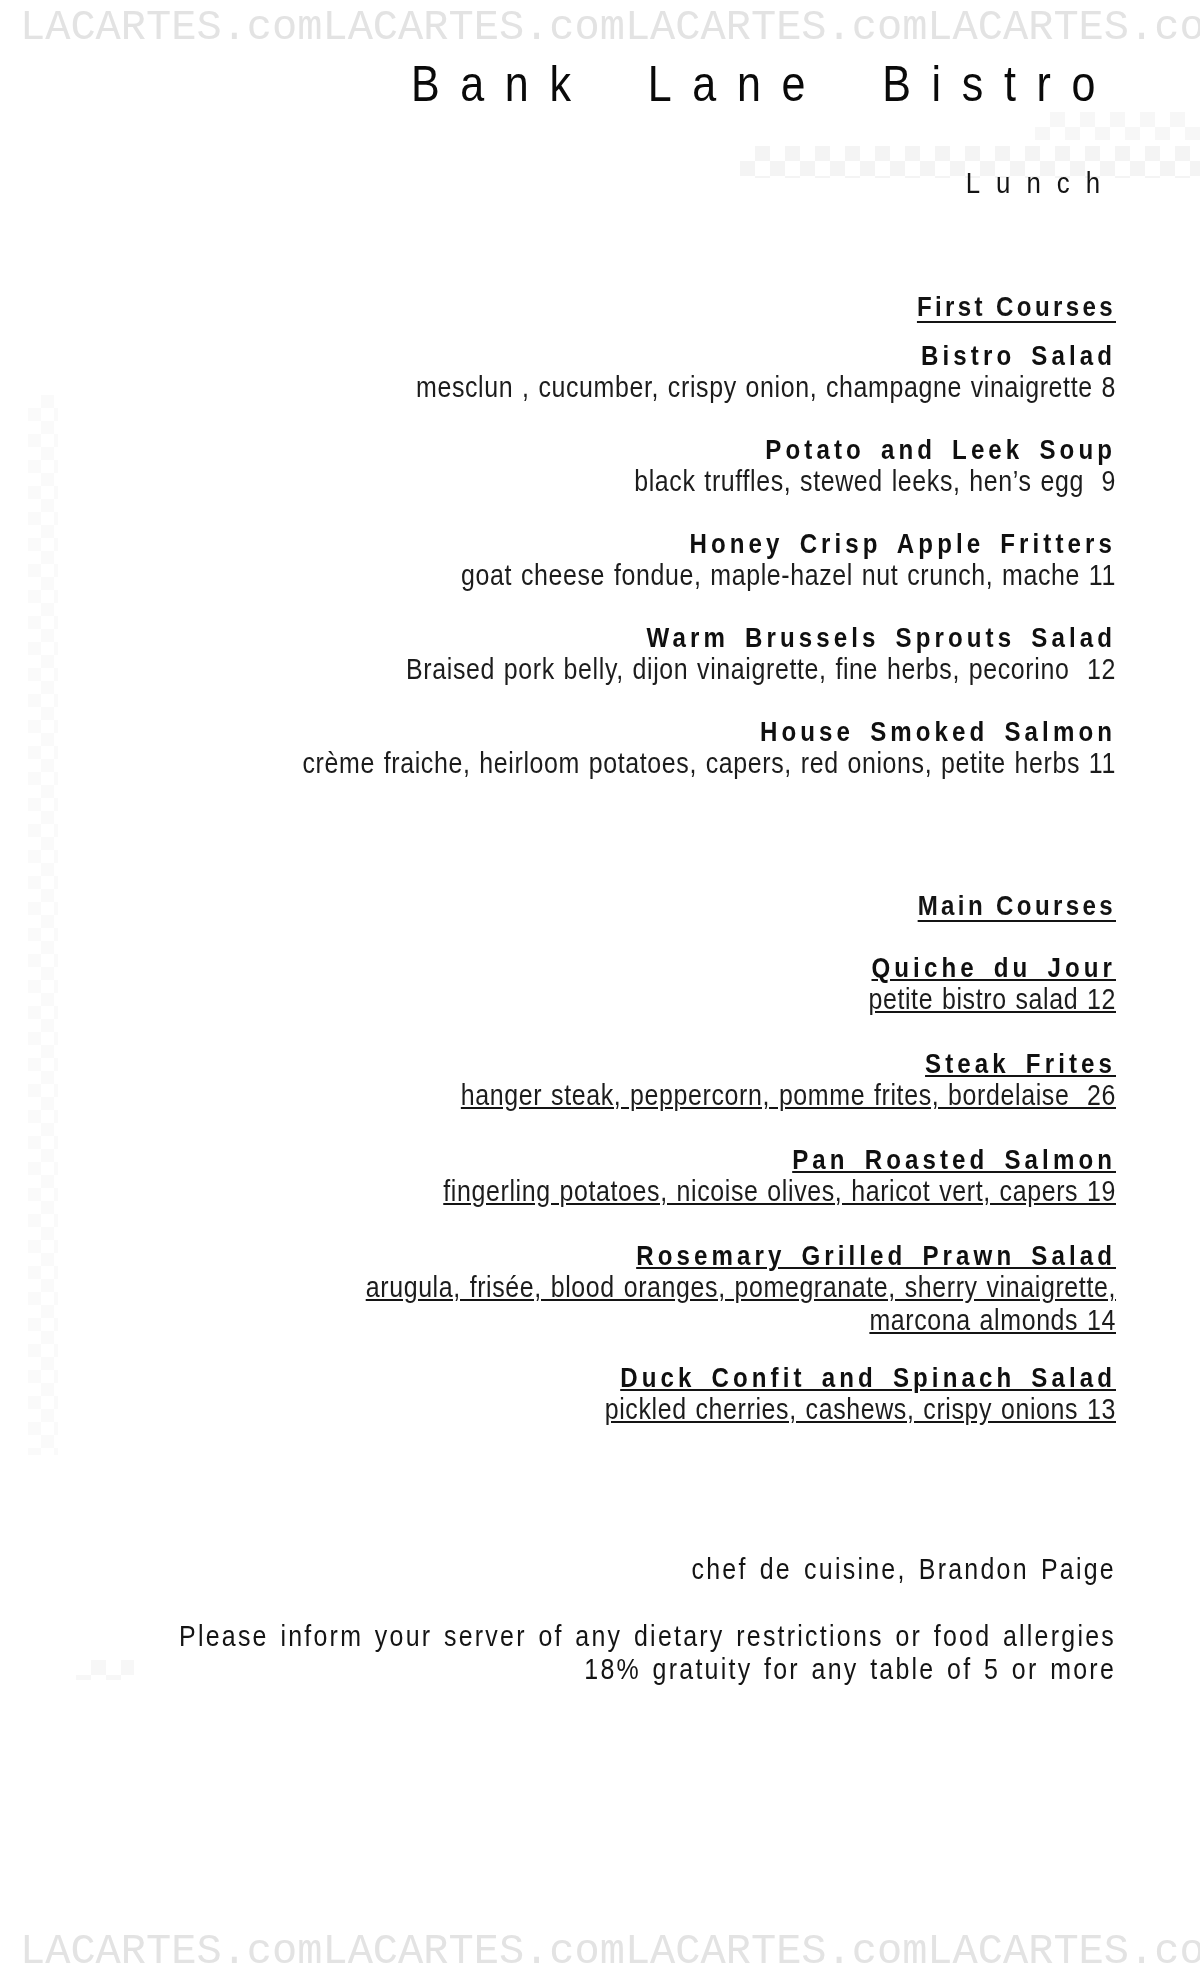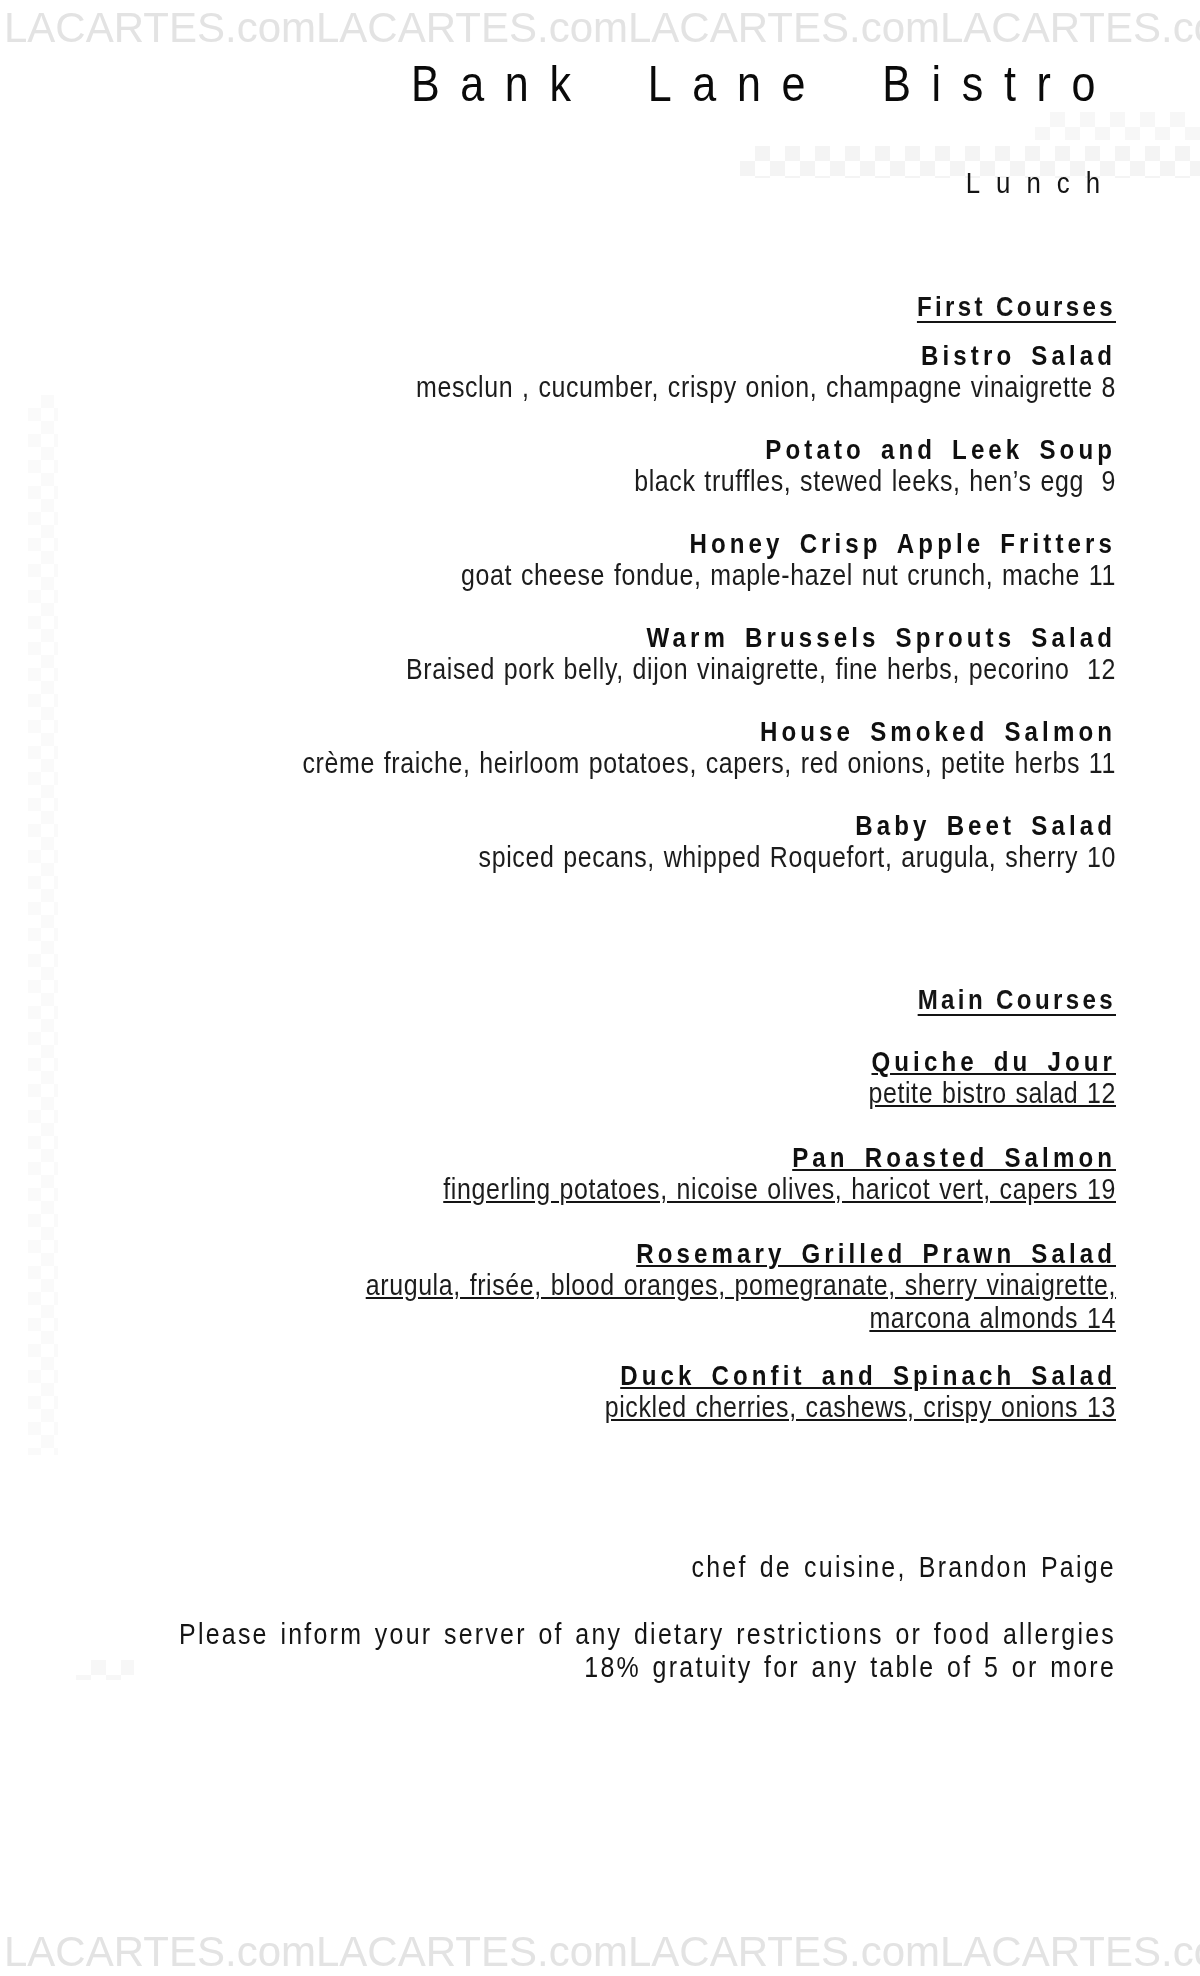--- a/index.html
+++ b/index.html
@@ -8,25 +8,26 @@
     width:1200px; height:1976px;
     background:#ffffff;
     overflow:hidden;
     font-family:"Liberation Sans", "DejaVu Sans", sans-serif;
     color:#141414;
   }
   
   .wm {
     position:absolute; left:0; right:0;
     display:flex; justify-content:space-between;
-    padding:0 4px;
+    padding:0 20px;
     font-size:42px; font-weight:400;
     color:#e3e3e3;
     white-space:nowrap;
     letter-spacing:0px;
+    font-family:Liberation Mono, monospace;
   }
   .wm-top { top:4px; }
   .wm-bottom { bottom:0px; }
 
   
   .checker {
     position:absolute;
     background-image:conic-gradient(#eeeeee 25%, rgba(255,255,255,0) 0 50%, #eeeeee 0 75%, rgba(255,255,255,0) 0);
     background-size:30px 30px;
   }
@@ -128,32 +129,32 @@
         <div class="item-desc cx">goat cheese fondue, maple-hazel nut crunch, mache 11</div>
       </div>
       <div class="item">
         <div class="item-name cx">Warm Brussels Sprouts Salad</div>
         <div class="item-desc cx">Braised pork belly, dijon vinaigrette, fine herbs, pecorino  12</div>
       </div>
       <div class="item">
         <div class="item-name cx">House Smoked Salmon</div>
         <div class="item-desc cx">crème fraiche, heirloom potatoes, capers, red onions, petite herbs 11</div>
       </div>
-      <div class="item">
-        <div class="item-name cx">Baby Beet Salad</div>
-        <div class="item-desc cx">spiced pecans, whipped Roquefort, arugula, sherry 10</div>
-      </div>
     </div>
 
     <div class="section-heading sh-main cx">Main Courses</div>
 
     <div class="sec-main">
       <div class="item first">
         <div class="item-name cx">Quiche du Jour</div>
         <div class="item-desc cx">petite bistro salad 12</div>
+      </div>
+      <div class="item">
+        <div class="item-name cx">Steak Frites</div>
+        <div class="item-desc cx">hanger steak, peppercorn, pomme frites, bordelaise  26</div>
       </div>
       <div class="item">
         <div class="item-name cx">Pan Roasted Salmon</div>
         <div class="item-desc cx">fingerling potatoes, nicoise olives, haricot vert, capers 19</div>
       </div>
       <div class="item">
         <div class="item-name cx">Rosemary Grilled Prawn Salad</div>
         <div class="item-desc cx">arugula, frisée, blood oranges, pomegranate, sherry vinaigrette,</div>
         <div class="item-desc cx">marcona almonds 14</div>
       </div>

